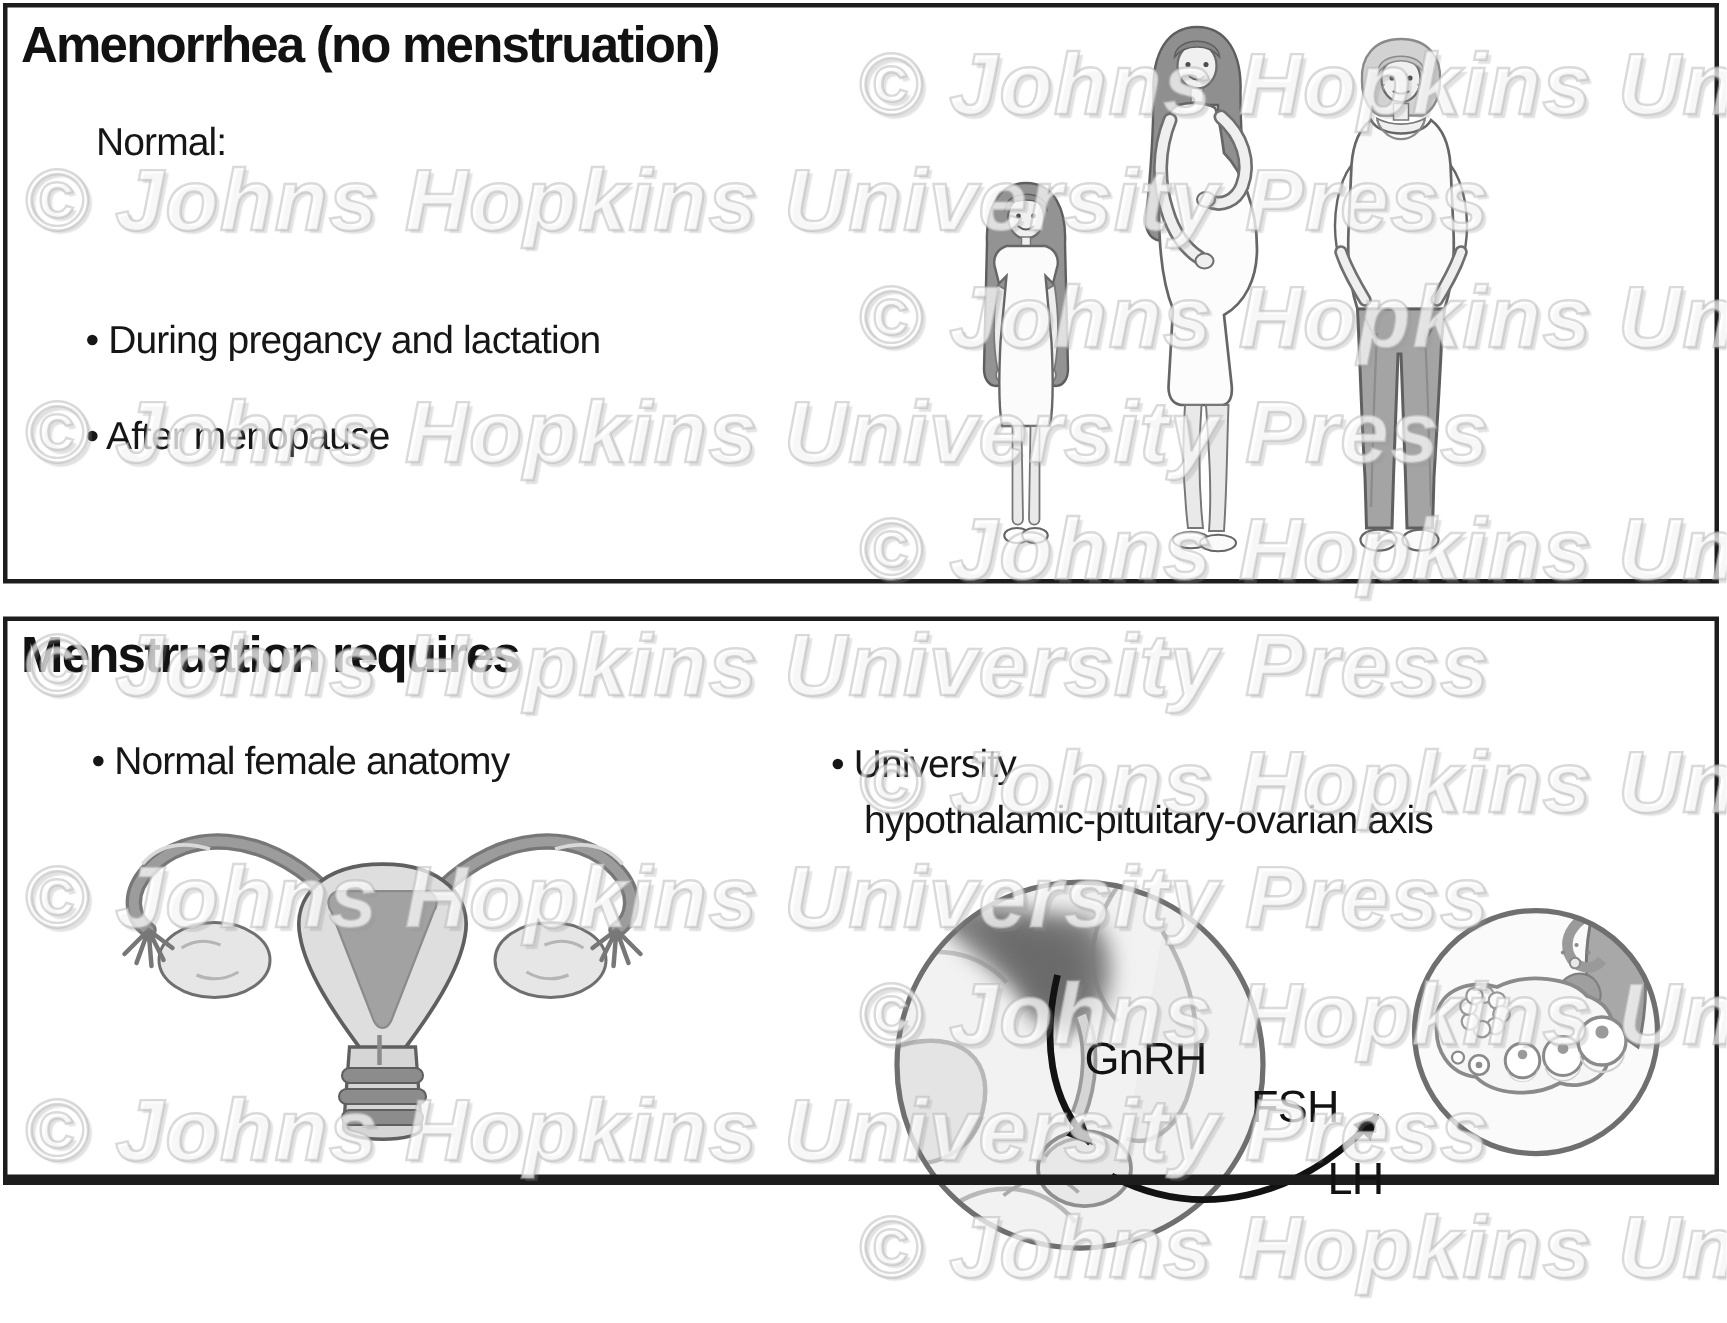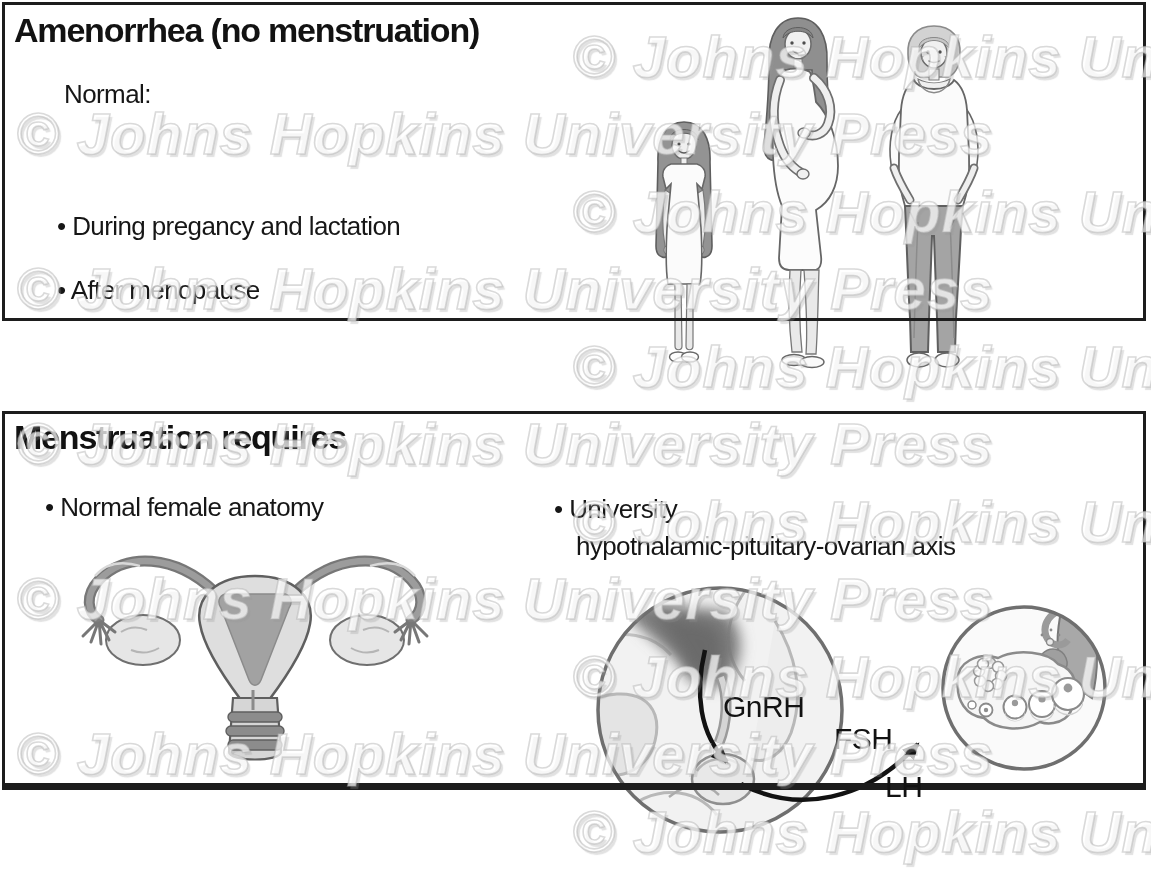--- a/index.html
+++ b/index.html
@@ -5,36 +5,36 @@
   html,body{margin:0;padding:0;}
   body{
     width:1151px;height:882px;position:relative;overflow:hidden;background:#ffffff;
     font-family:"Liberation Sans", sans-serif;
   }
   
   .panel{
     position:absolute;left:2px;width:1144px;box-sizing:border-box;
     border:3px solid #1d1d1d;background:transparent;z-index:4;pointer-events:none;
   }
-  #panel-amenorrhea{top:2px;height:319px;}
+  #panel-amenorrhea{top:2px;height:387px;}
   #panel-menstruation{top:411px;height:379px;border-bottom-width:7px;}
   .panel-title{
     position:absolute;font-weight:700;font-size:34px;letter-spacing:-1.2px;color:#121212;
     white-space:nowrap;
   }
   #panel-amenorrhea .panel-title{left:9px;top:6px;}
   #panel-menstruation .panel-title{left:9px;top:4px;}
   .body-text{
     position:absolute;font-size:26px;color:#161616;letter-spacing:-0.6px;white-space:nowrap;
   }
   .subtitle{left:59px;top:74px;}
   .item-0{left:52px;top:142px;}
   .item-1{left:52px;top:206px;}
   .item-2{left:52px;top:270px;}
-  .anatomy-item{left:40px;top:78px;}
+  .anatomy-item{left:56px;top:78px;}
   .axis-line1{left:549px;top:80px;}
   .axis-line2{left:571px;top:117px;}
   
   .illus{position:absolute;z-index:2;}
   .overlay-arrows{position:absolute;left:0;top:0;z-index:3;}
   .hormone-label{
     position:absolute;z-index:4;font-size:30px;color:#121212;letter-spacing:-0.5px;white-space:nowrap;text-align:right;
   }
   #label-gnrh{left:723px;top:690px;}
   #label-fsh{left:834px;top:722px;}

